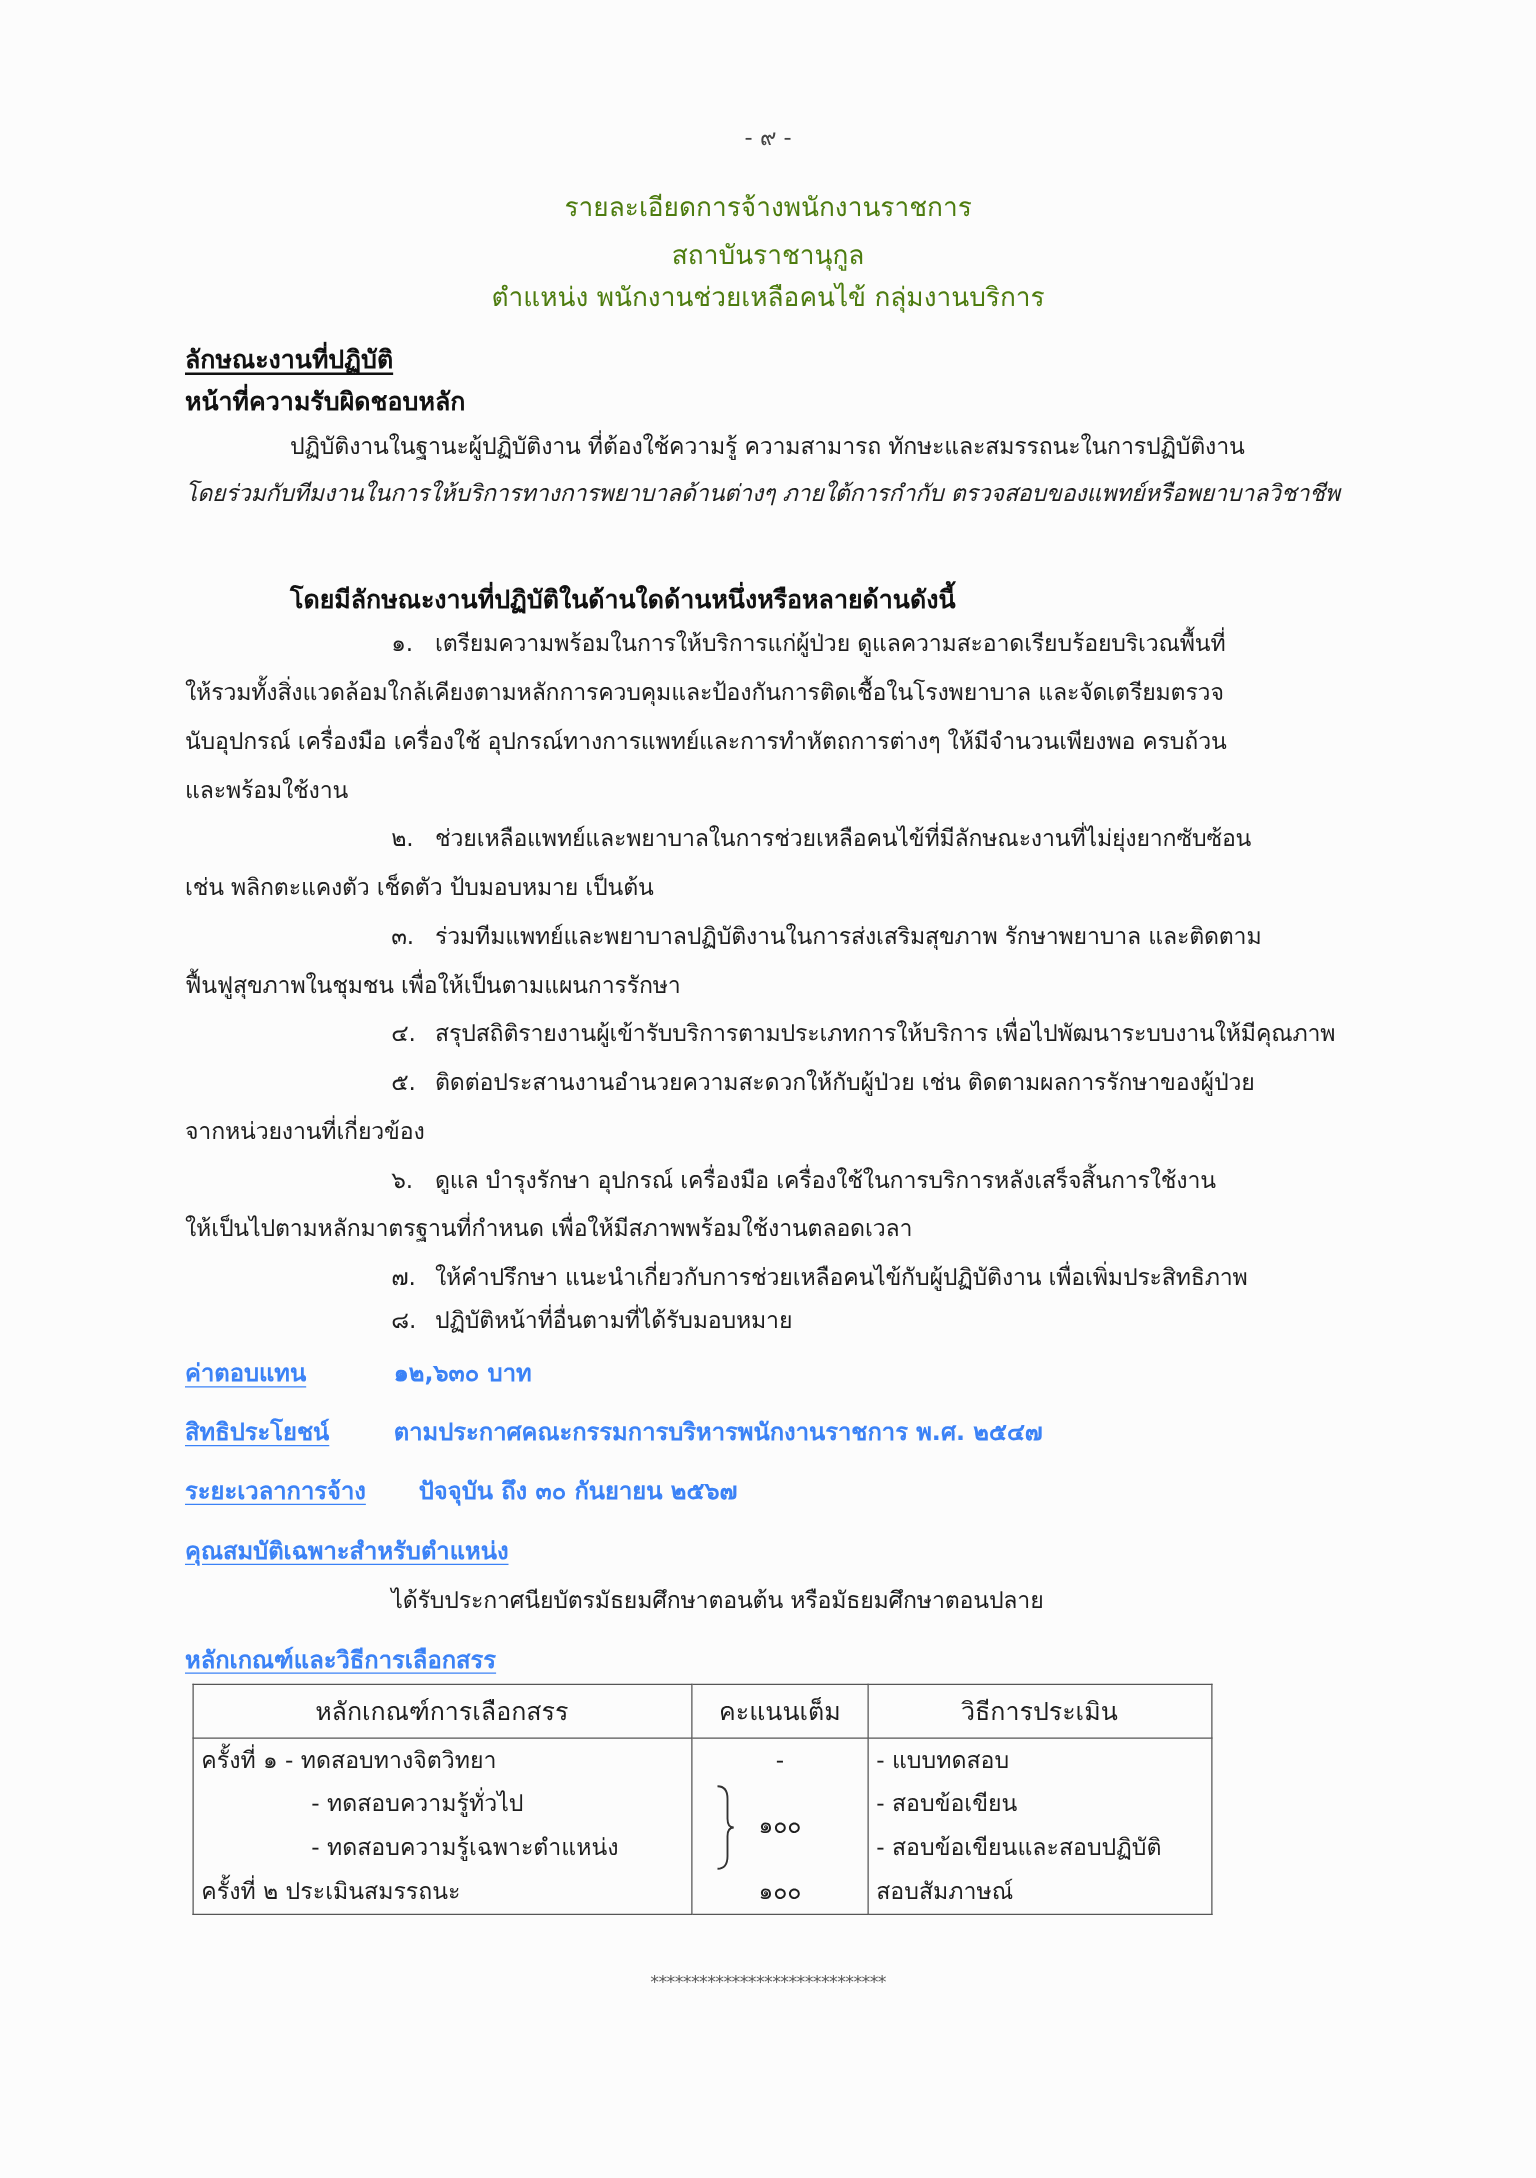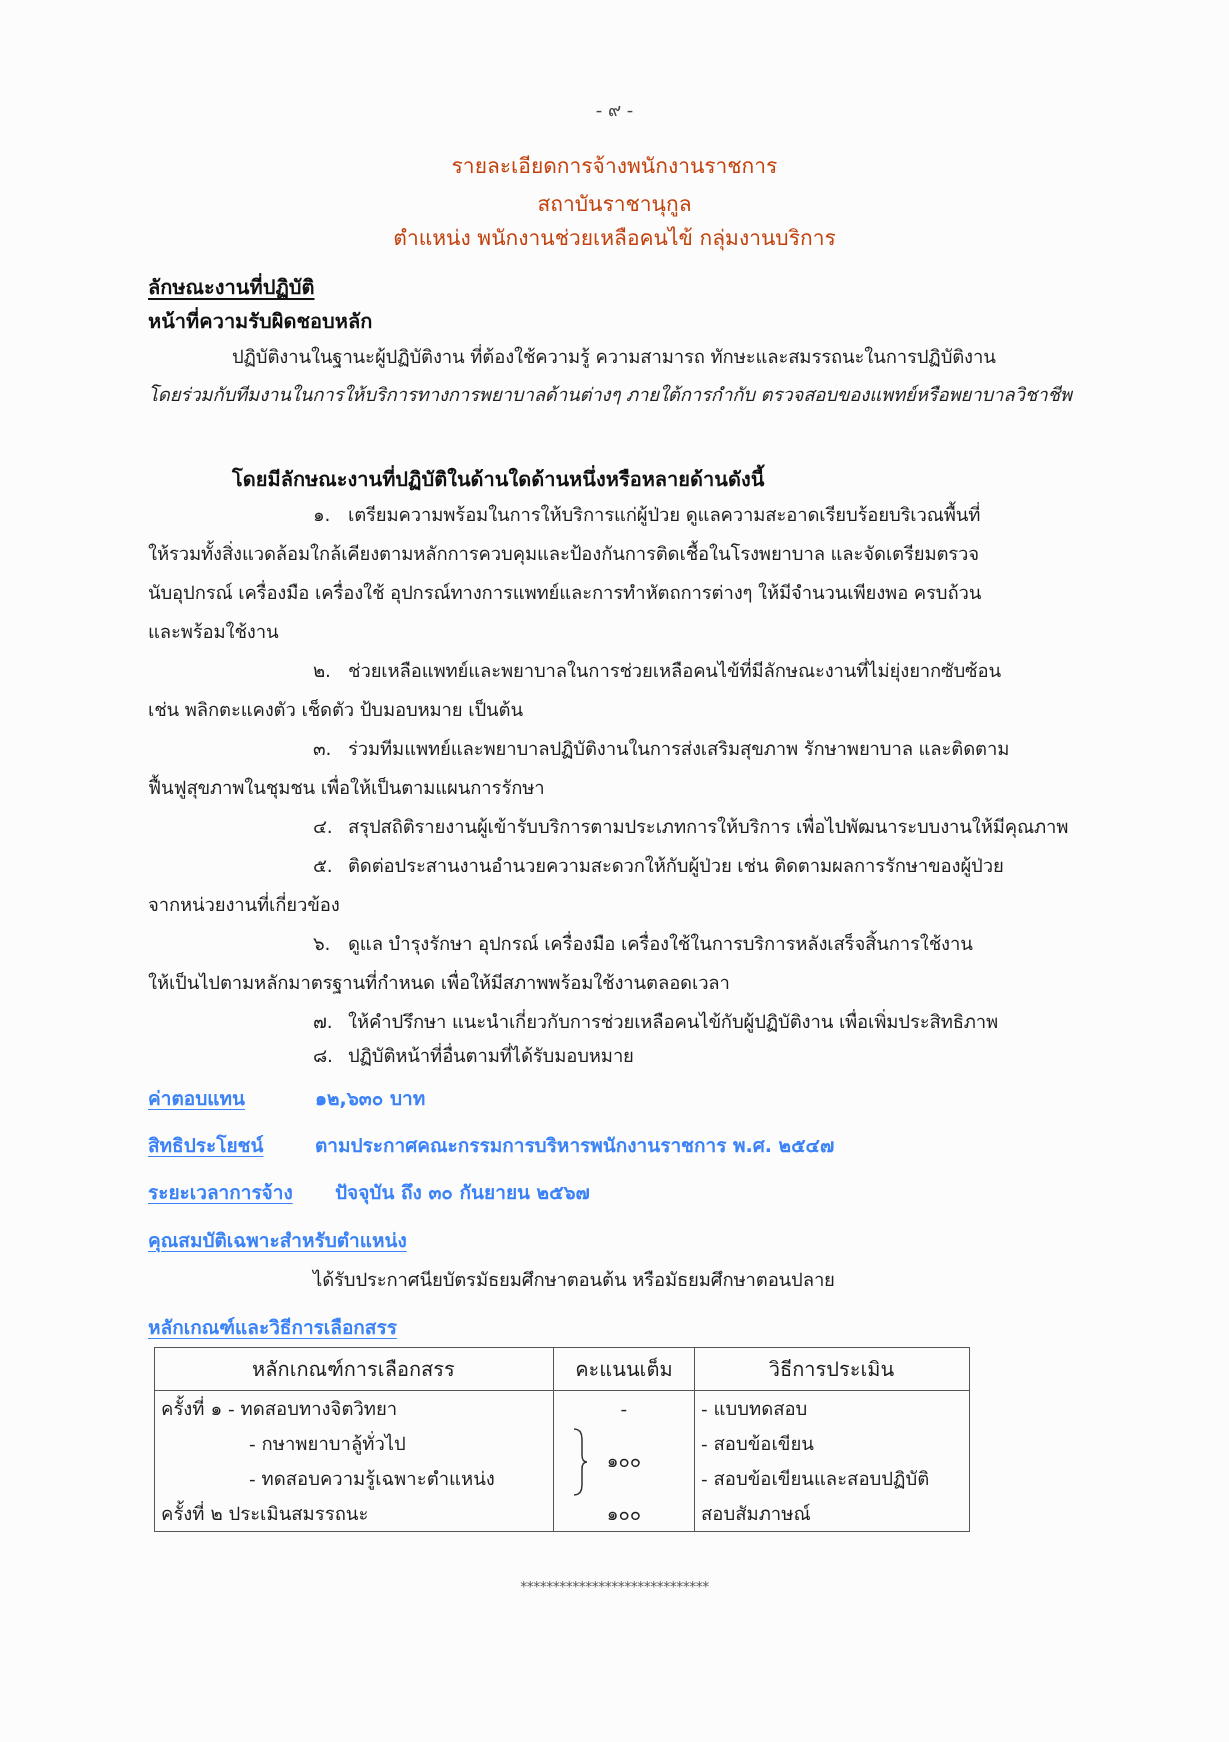--- a/index.html
+++ b/index.html
@@ -1,20 +1,20 @@
 <!DOCTYPE html>
 <html><head>
 <meta charset="utf-8">
 <style>
   html, body { margin: 0; padding: 0; background: #fcfcfc; }
   body { width: 1229px; height: 1742px; position: relative; overflow: hidden;
          font-family: "DejaVu Sans", "Liberation Sans", sans-serif; color: #1e1e1e; }
   .abs { position: absolute; white-space: nowrap; }
   .pageno { left: 0; width: 1229px; top: 95px; text-align: center; font-size: 18px; color: #444; }
-  .title { left: 0; width: 1229px; text-align: center; font-size: 21px; color: #c2410c; }
+  .title { left: 0; width: 1229px; text-align: center; font-size: 21px; color: #4d7c0f; }
   .heading { font-size: 20px; font-weight: bold; color: #111; text-align: center; }
   .uline { text-decoration: underline; text-underline-offset: 4px; }
   .body { font-size: 18.5px; color: #1e1e1e; letter-spacing: -0.15px; }
   .label { font-size: 19px; font-weight: bold; color: #3b82f6; }
   table.crit { position: absolute; left: 154px; top: 1347px; width: 816px; border-collapse: collapse;
                font-size: 18.5px; color: #1e1e1e; }
   table.crit td, table.crit th { border: 1.5px solid #555; }
   table.crit th { height: 40px; font-weight: normal; font-size: 20px; text-align: center; }
   table.crit td { vertical-align: top; padding: 0; }
   .cell-line { height: 35px; line-height: 35px; white-space: nowrap; }
@@ -104,21 +104,21 @@
 <table class="crit">
   <tbody>
       <tr>
     <th class="col1" style="padding-left:0 !important;">หลักเกณฑ์การเลือกสรร</th>
     <th class="col2">คะแนนเต็ม</th>
     <th class="col3" style="padding-left:0 !important;">วิธีการประเมิน</th>
   </tr>
   <tr>
     <td class="col1">
       <div class="cell-line">ครั้งที่ ๑ - ทดสอบทางจิตวิทยา</div>
-      <div class="cell-line" style="padding-left:88px;">- กษาพยาบาลู้ทั่วไป</div>
+      <div class="cell-line" style="padding-left:88px;">- ทดสอบความรู้ทั่วไป</div>
       <div class="cell-line" style="padding-left:88px;">- ทดสอบความรู้เฉพาะตำแหน่ง</div>
       <div class="cell-line">ครั้งที่ ๒ ประเมินสมรรถนะ</div>
     </td>
     <td class="col2">
       <svg class="brace" viewBox="0 0 16 70">
         <path d="M2 2 Q10 2 10 12 L10 28 Q10 35 15 35 Q10 35 10 42 L10 58 Q10 68 2 68" fill="none" stroke="#333" stroke-width="1.5"></path>
       </svg>
       <div class="cell-line">-</div>
       <div class="cell-line" style="position:relative; top:17px;">๑๐๐</div>
       <div class="cell-line"></div>

